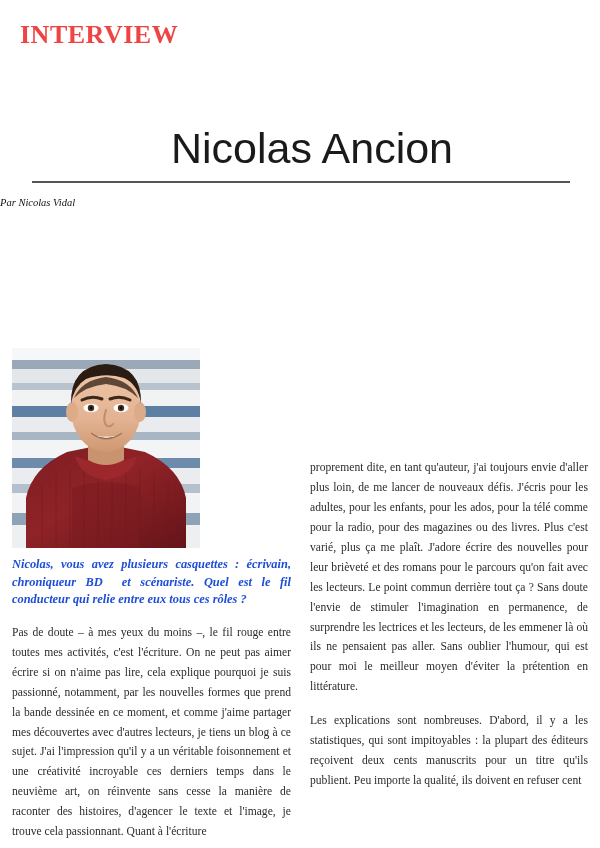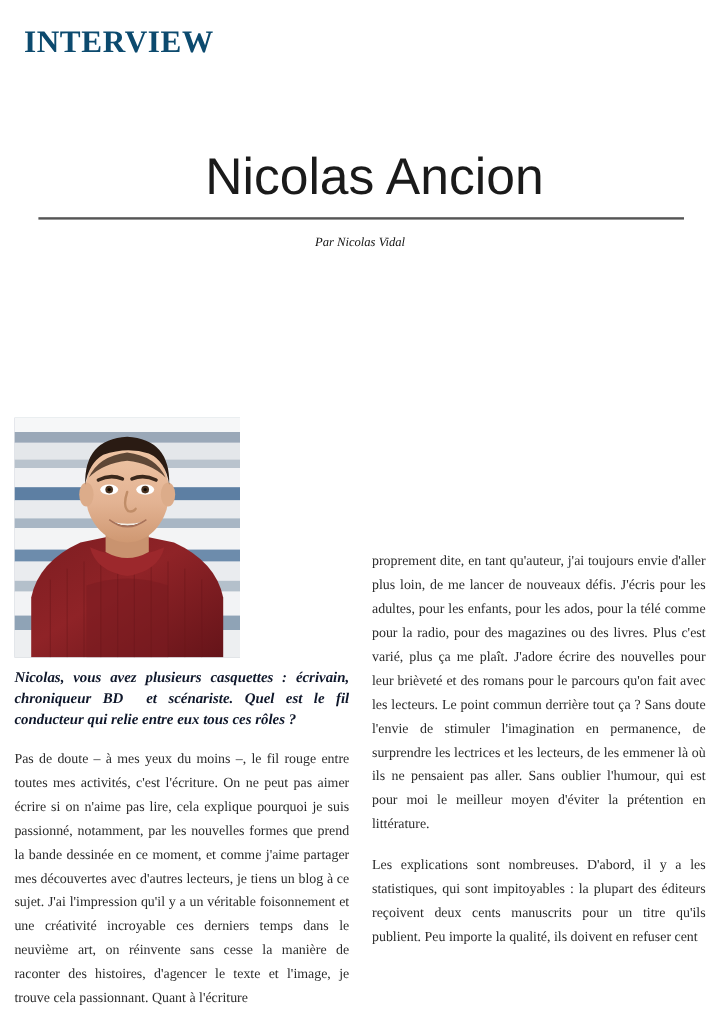--- a/index.html
+++ b/index.html
@@ -19,21 +19,21 @@
 
   
   .kicker {
     position: absolute;
     left: 20px;
     top: 22px;
     font-family: "Liberation Serif", serif;
     font-weight: bold;
     font-size: 26px;
     letter-spacing: 0.5px;
-    color: #0c4a6e;
+    color: #ef4444;
     line-height: 1;
   }
 
   
   .headline {
     position: absolute;
     left: 0;
     right: 0;
     top: 126px;
     text-align: center;
@@ -54,21 +54,21 @@
     height: 2px;
     background: #555555;
   }
 
   
   .byline {
     position: absolute;
     left: 0;
     right: 0;
     top: 196px;
-    text-align: center;
+    text-align: left;
     font-family: "Liberation Serif", serif;
     font-style: italic;
     font-size: 10.5px;
     line-height: 1.32;
     color: #111111;
   }
   .byline div { white-space: pre; }
 
   
   .photo {
@@ -96,21 +96,21 @@
     width: 278px;
   }
 
   .q {
     font-family: "Liberation Serif", serif;
     font-style: italic;
     font-weight: bold;
     font-size: 12.4px;
     line-height: 1.42;
     text-align: justify;
-    color: #0f172a;
+    color: #1d4ed8;
     margin: 0 0 14px 0;
     white-space: pre-wrap;
   }
 
   .a {
     font-family: Liberation Serif, serif;
     font-size: 11.6px;
     line-height: 1.72;
     text-align: justify;
     color: #2b2b2b;

